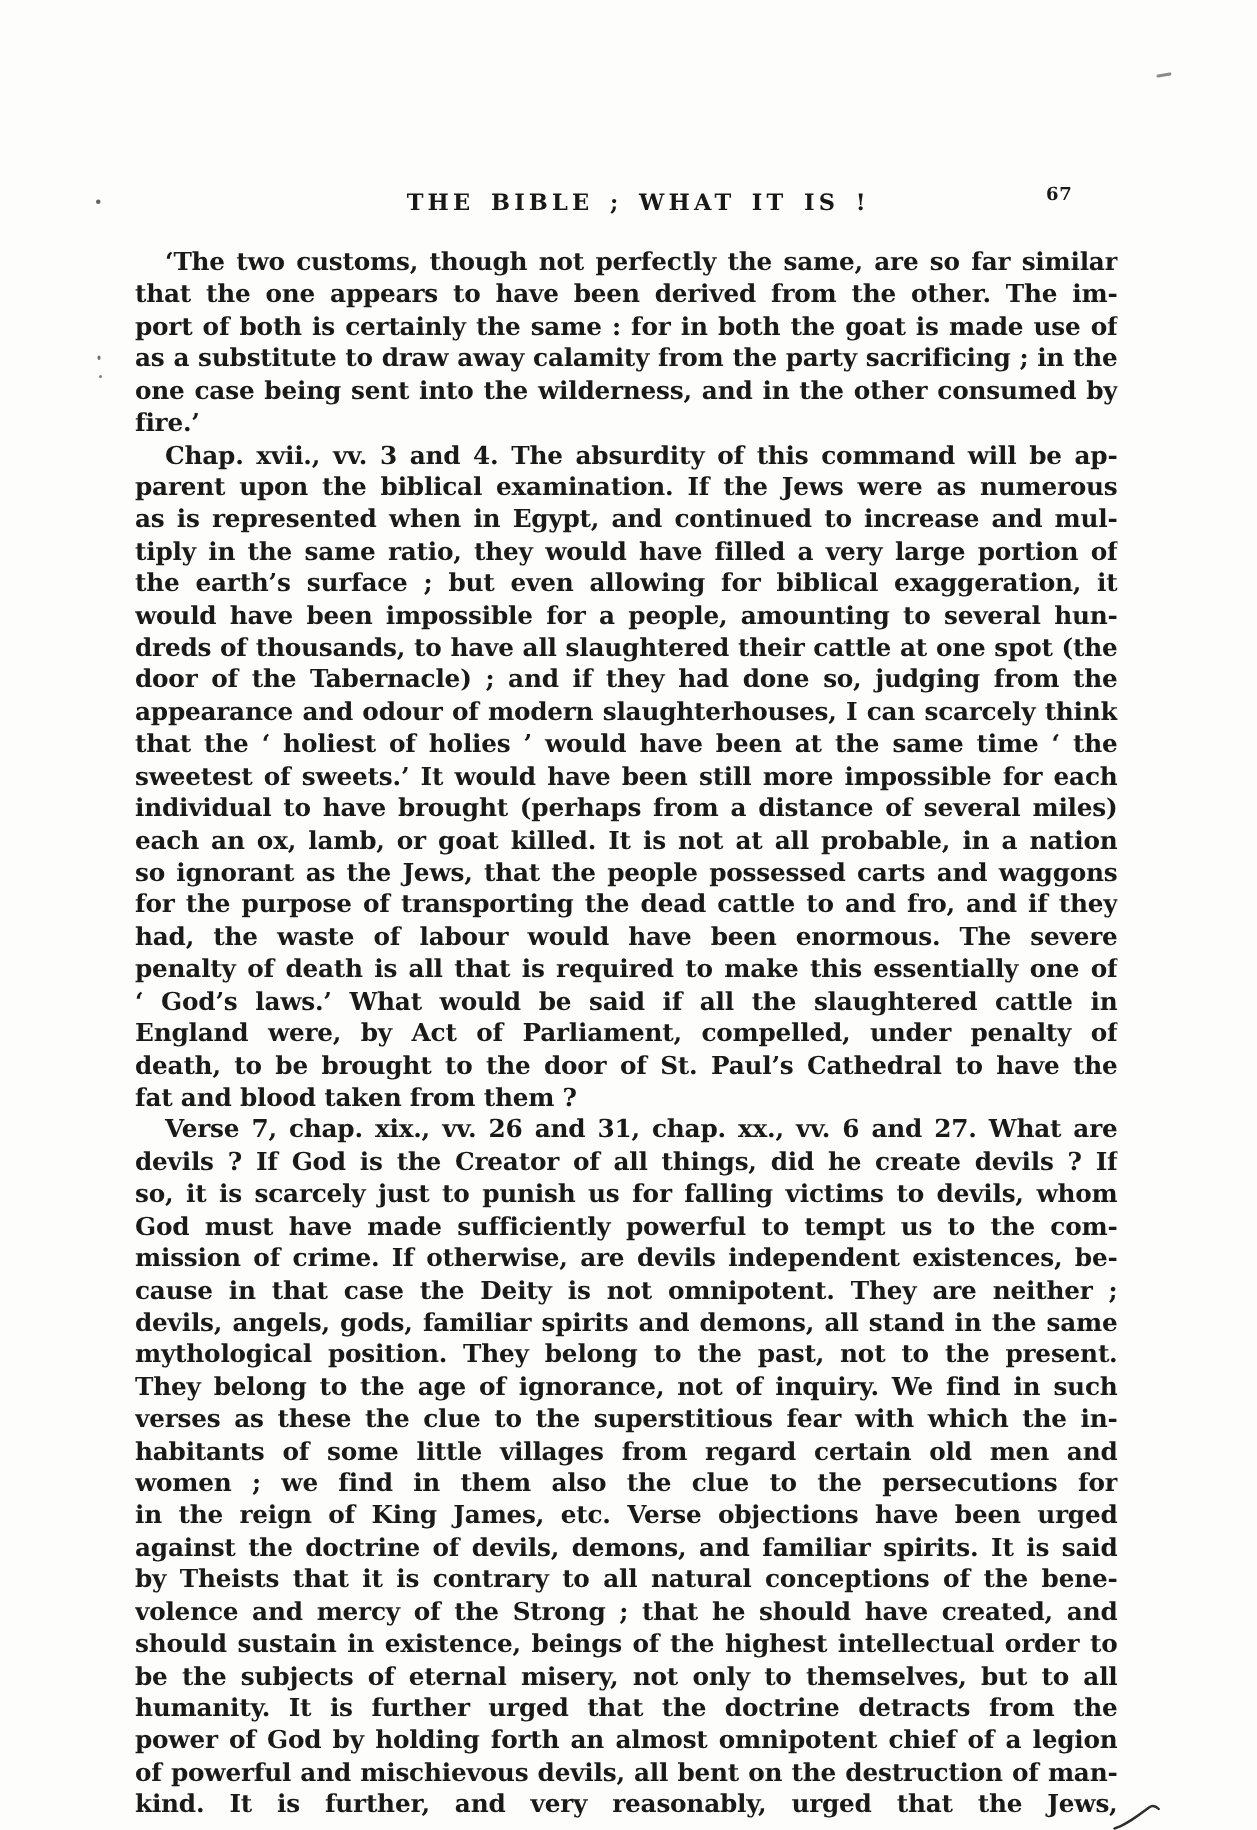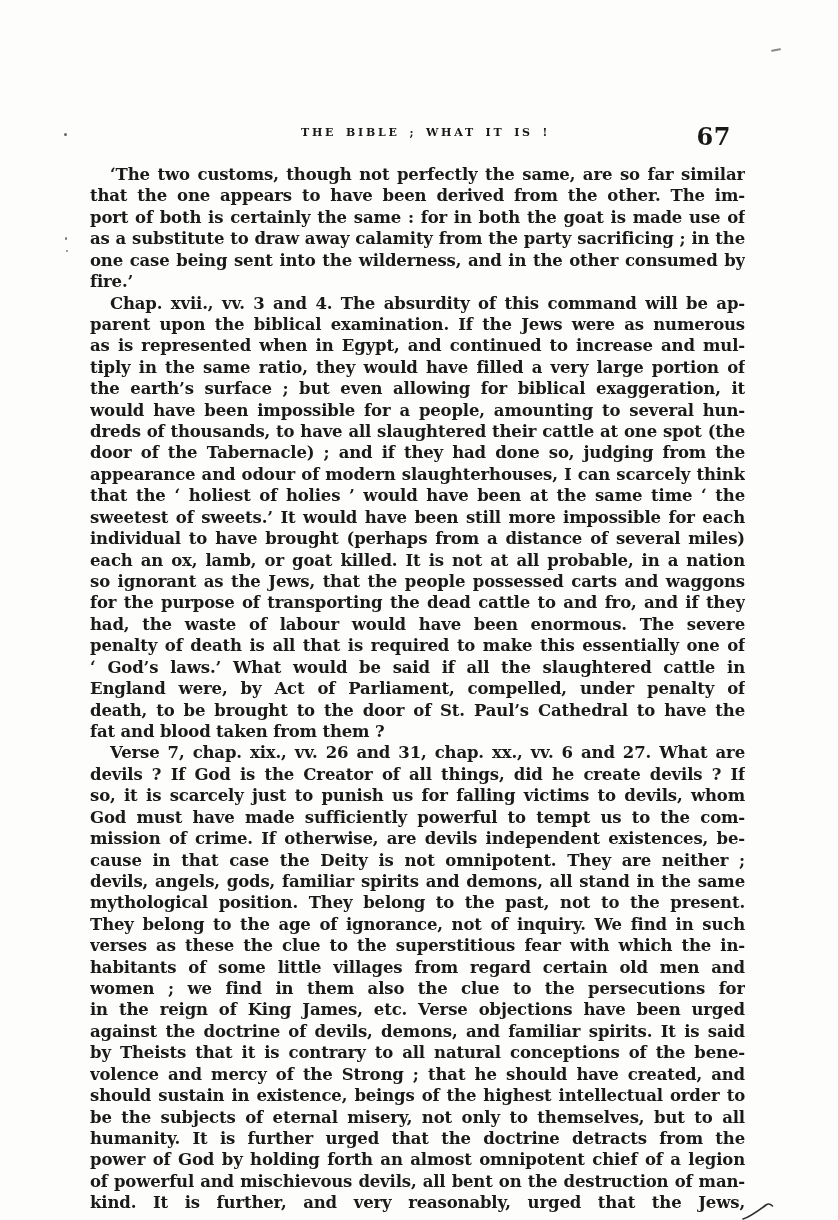--- a/index.html
+++ b/index.html
@@ -8,24 +8,24 @@
 
   .page {
     position:relative; width:838px; height:1220px;
     background:#fdfdfc; color:#191919; overflow:hidden;
   }
 
   
   .running-head { position:absolute; left:90px; top:122px; width:655px; height:24px; }
   .head-title {
     position:absolute; left:50%; top:4px; transform:translateX(calc(-50% + 8px));
-    font-size:11px; font-weight:700; letter-spacing:2.8px; word-spacing:3px;
+    font-size:15px; font-weight:700; letter-spacing:2.8px; word-spacing:3px;
     white-space:nowrap; color:#181818;
   }
-  .page-number { position:absolute; right:14px; top:0; font-size:24px; font-weight:700; letter-spacing:.5px;margin-left:28px; }
+  .page-number { position:absolute; right:30px; top:0; font-size:12px; font-weight:700; letter-spacing:.5px;margin-left:28px; }
 
   
   .text-block {
     position:absolute; left:90px; top:164px; width:655px;
     font-size:16.5px; font-weight:700; line-height:21.43px;
     letter-spacing:-0.15px; color:#1a1a1a;
   }
   .para { margin:0; }
   .line { height:21.43px; overflow:hidden; text-align:justify; text-align-last:justify; }
   .line.first { padding-left:20px; }

